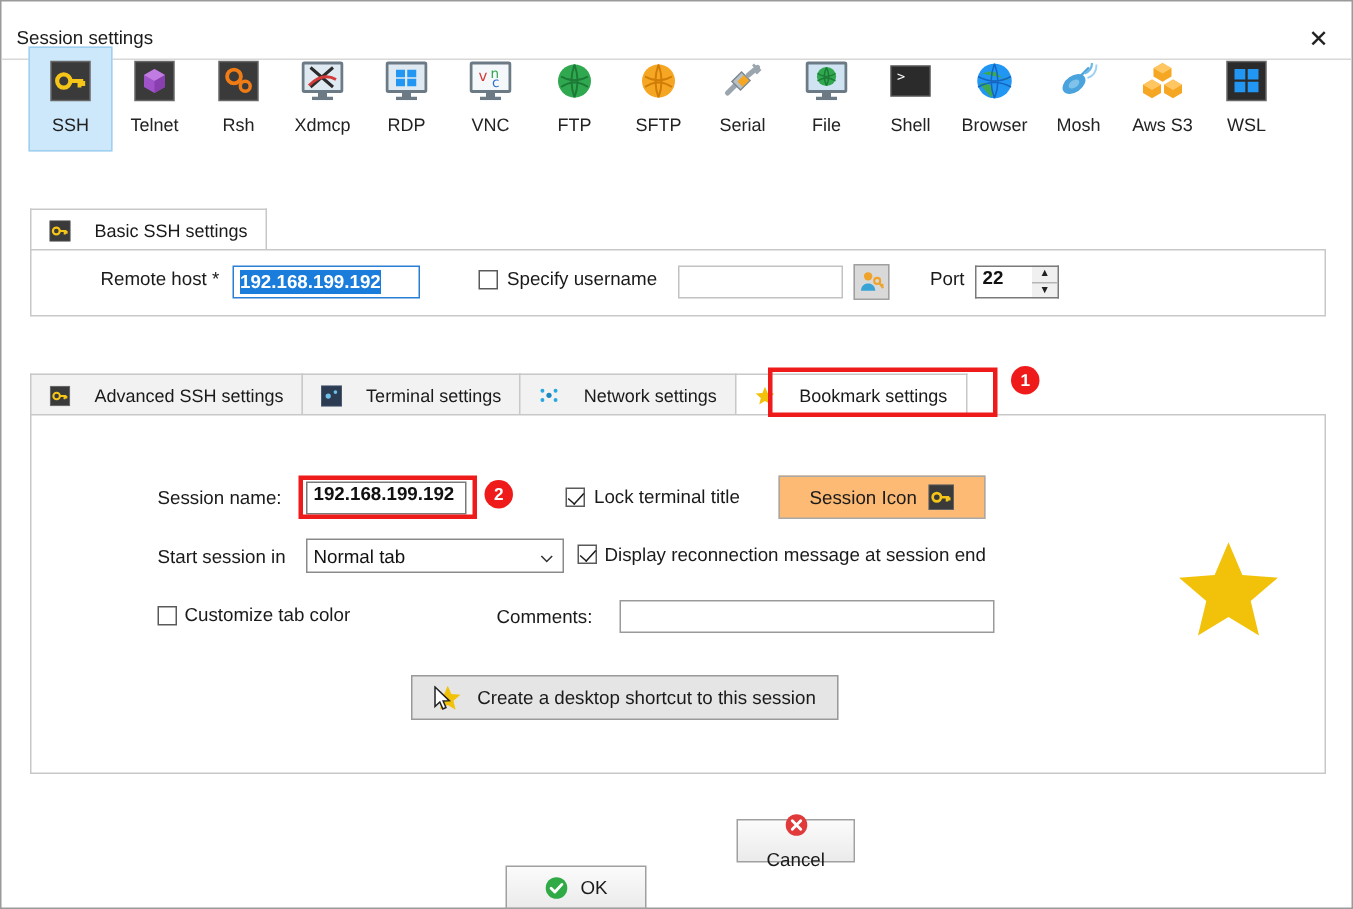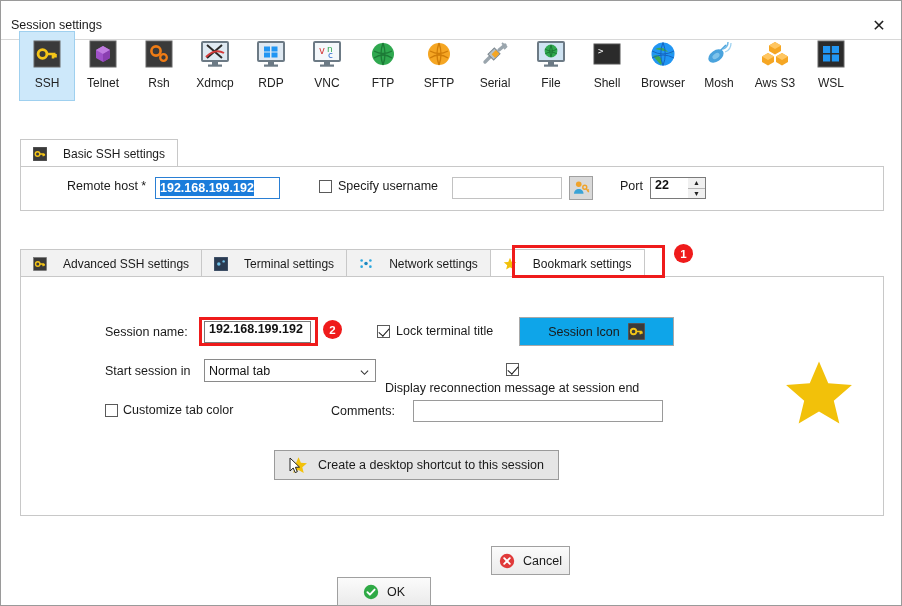--- a/index.html
+++ b/index.html
@@ -339,41 +339,41 @@
   <div class="groupbox" style="left:19px; top:275px; width:864px; height:240px;">
 
     <div class="lbl" style="position:absolute; left:84px; top:48px;">Session name:</div>
     <div class="txt" style="position:absolute; left:183px; top:44px; width:107px;">192.168.199.192</div>
 
     <div style="position:absolute; left:340px; top:47px; display:flex; align-items:center; gap:6px;margin-left:16px;">
       <span class="chk on"></span>
       <span class="lbl">Lock terminal title</span>
     </div>
 
-    <div class="btn" style="position:absolute; left:498px; top:40px; width:155px; height:29px; background:#0ea5e9; border:1px solid #a8a8a8;">
+    <div class="btn" style="position:absolute; left:498px; top:40px; width:138px; height:29px; background:#fdba74; border:1px solid #a8a8a8;">
       <span>Session Icon</span>
       <span>
         <svg width="17" height="17" viewBox="0 0 16 16" style="display:block">
           <rect x="0" y="0" width="16" height="16" fill="#3a3a3a" stroke="#6a6a6a"></rect>
           <circle cx="5.2" cy="8" r="2.6" fill="none" stroke="#f5c518" stroke-width="1.7"></circle>
           <path d="M7.4 8 L13 8 M11.6 8 L11.6 10.6 M13 8 L13 10" stroke="#f5c518" stroke-width="1.6" fill="none"></path>
         </svg>
       </span>
     </div>
 
     <div class="lbl" style="position:absolute; left:84px; top:87px;">Start session in</div>
     <div class="combo" style="position:absolute; left:183px; top:82px; width:172px;">
       <span>Normal tab</span>
       <span class="arrow">
         <svg width="9" height="9" viewBox="0 0 10 10">
             <path d="M1 3 L5 7 L9 3" stroke="#333" stroke-width="1.2" fill="none"></path>
           </svg>
       </span>
     </div>
-    <div style="position:absolute; left:364px; top:86px; display:flex; align-items:center; gap:5px;flex-direction:column;">
+    <div style="position:absolute; left:364px; top:86px; display:flex; gap:5px;">
       <span class="chk on"></span>
       <span class="lbl">Display reconnection message at session end</span>
     </div>
 
     <div style="position:absolute; left:84px; top:126px; display:flex; align-items:center; gap:5px;">
       <span class="chk"></span>
       <span class="lbl">Customize tab color</span>
     </div>
     <div class="lbl" style="position:absolute; left:310px; top:127px;">Comments:</div>
     <div class="txt" style="position:absolute; left:392px; top:123px; width:250px; border-color:#9a9a9a;"></div>
@@ -396,21 +396,21 @@
 
   <div class="btn" style="position:absolute; left:336px; top:576px; width:94px; height:29px;text-align:center;">
     <span style="line-height:0;">
       <svg width="16" height="16" viewBox="0 0 16 16">
         <circle cx="8" cy="8" r="7.2" fill="#2faa46"></circle>
         <path d="M4.4 8.2 L6.9 10.7 L11.6 5.6" stroke="#fff" stroke-width="1.9" fill="none" stroke-linecap="round" stroke-linejoin="round"></path>
       </svg>
     </span>
     <span>OK</span>
   </div>
-  <div class="btn" style="position:absolute; left:490px; top:545px; width:79px; height:29px;">
+  <div class="btn" style="position:absolute; left:490px; top:545px; width:79px; height:29px;flex-direction:column;">
     <span style="line-height:0;">
       <svg width="16" height="16" viewBox="0 0 16 16">
         <circle cx="8" cy="8" r="7.2" fill="#e03a3a"></circle>
         <path d="M5.2 5.2 L10.8 10.8 M10.8 5.2 L5.2 10.8" stroke="#fff" stroke-width="1.9" stroke-linecap="round"></path>
       </svg>
     </span>
     <span>Cancel</span>
   </div>
 
   <div class="hl-box" style="left:511px; top:244px; width:153px; height:33px;"></div>

